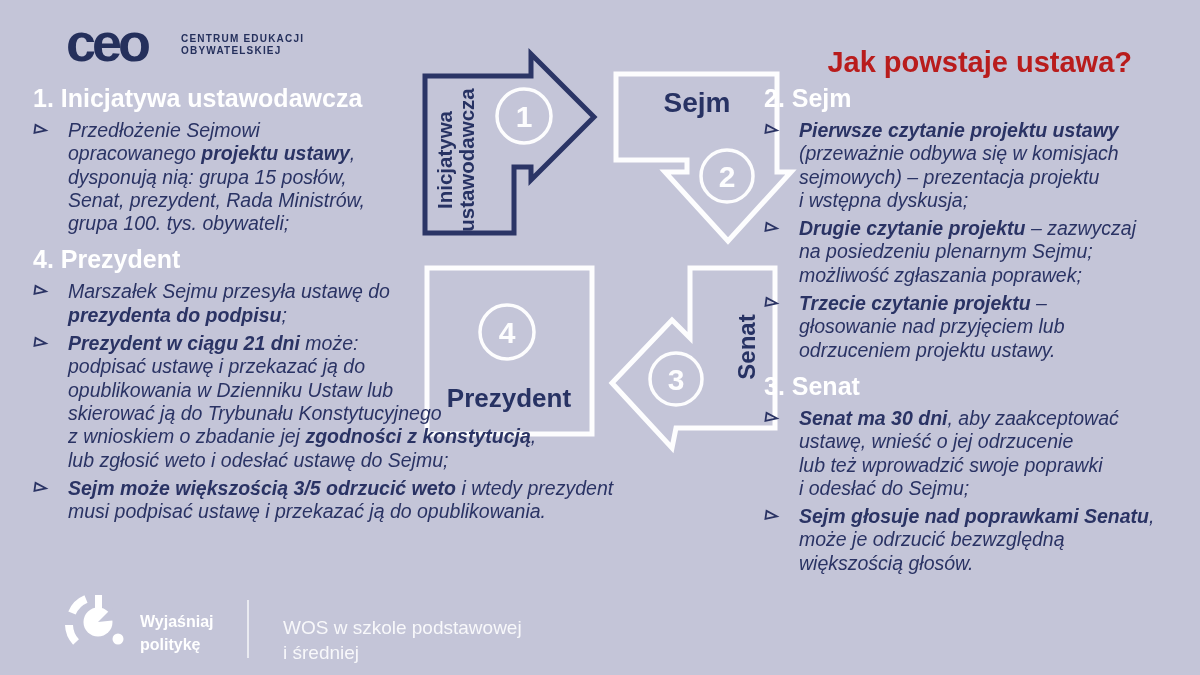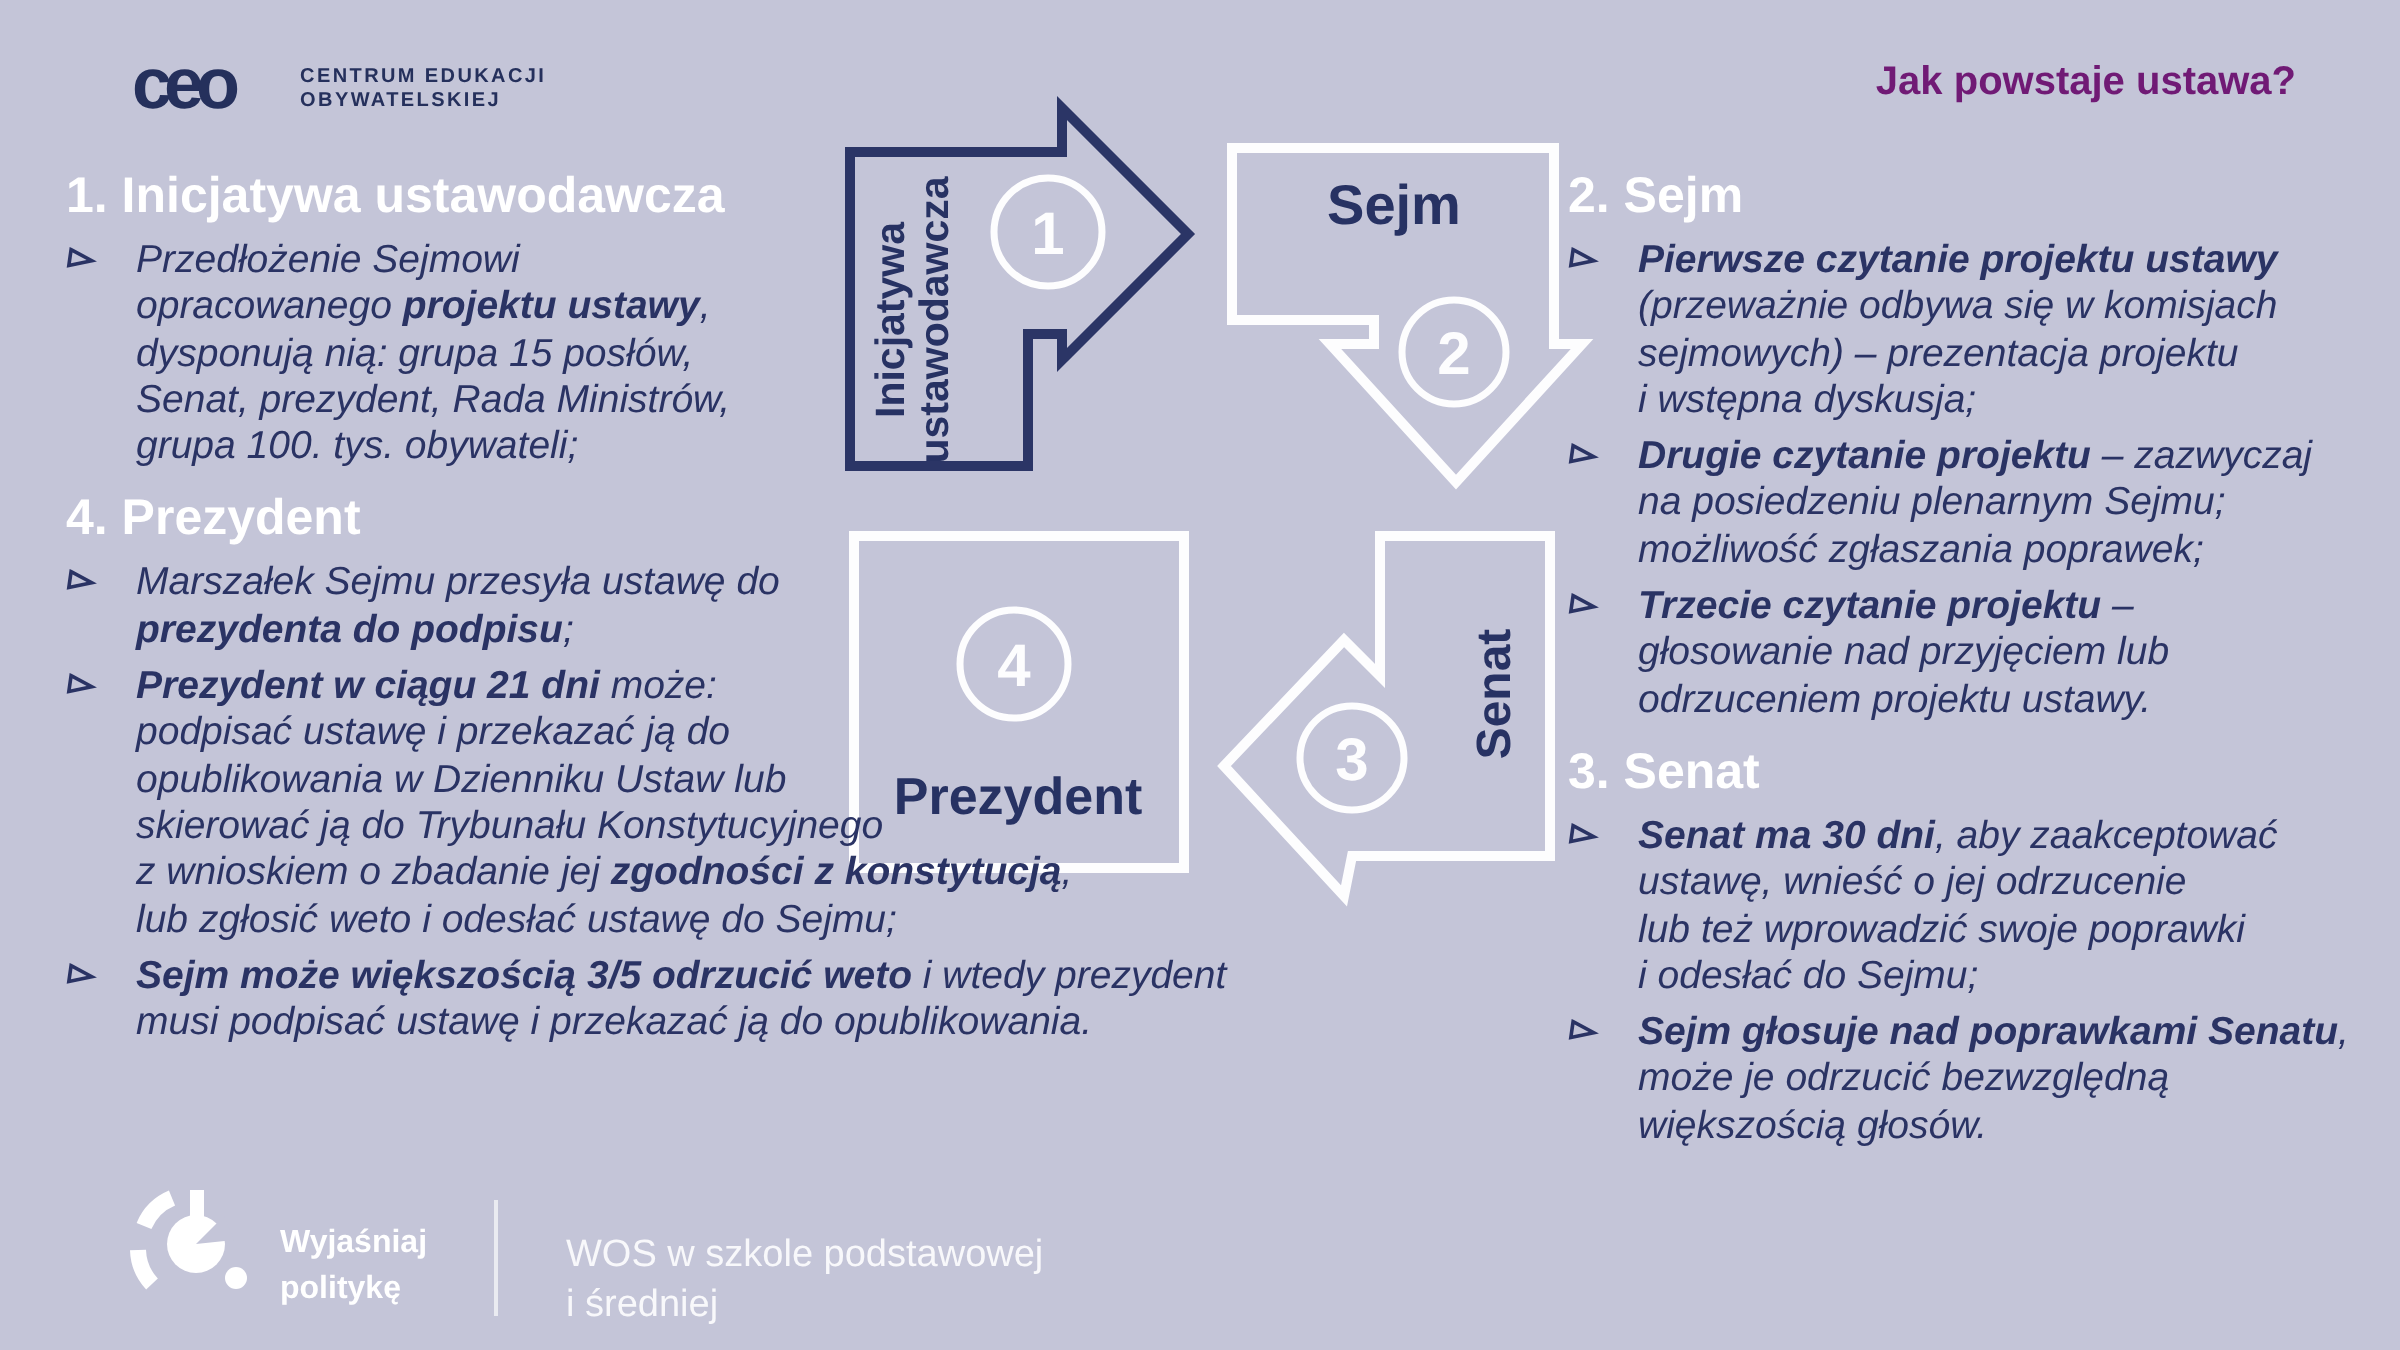--- a/index.html
+++ b/index.html
@@ -7,37 +7,37 @@
     width:1200px;height:675px;overflow:hidden;position:relative;
     background:#c4c5d8;
     font-family:"Liberation Sans","DejaVu Sans",sans-serif;
     color:#2a3364;
   }
   .canvas{position:absolute;inset:0;}
 
   
   .ceo-logo{position:absolute;left:66px;top:20px;display:flex;align-items:center;}
   .ceo-word{
-    font-size:36px;font-weight:bold;letter-spacing:-4px;color:#25305c;
+    font-size:54px;font-weight:bold;letter-spacing:-4px;color:#25305c;
     line-height:44px;
   }
   .ceo-sub{
     margin-left:34px;margin-top:6px;
     font-size:10px;font-weight:bold;letter-spacing:1.2px;color:#25305c;
     line-height:12px;
   }
   .page-title{
-    position:absolute;top:30px;right:52px;margin:0;
-    font-size:20px;font-weight:bold;color:#701a75;
+    position:absolute;top:30px;right:52px;margin:16px;
+    font-size:29px;font-weight:bold;color:#b91c1c;
   }
 
   
   .col{position:absolute;top:84px;}
   .col-left{left:33px;width:585px;}
-  .col-right{left:784px;width:392px;}
+  .col-right{left:764px;width:392px;}
   .section-heading{
     margin:0 0 6px 0;font-size:25px;font-weight:bold;color:#ffffff;line-height:29px;
   }
   .section-heading.mt{margin-top:8px;}
   ul.bullets{list-style:none;margin:0 0 10px 0;padding:0;font-style:italic;}
   ul.bullets li{display:flex;margin-top:5px;}
   .marker{flex:0 0 22px;margin-right:13px;padding-top:3px;}
   .bullet-text{
     margin:0;white-space:pre-line;
     font-size:19.5px;line-height:23.3px;color:#2a3364;

